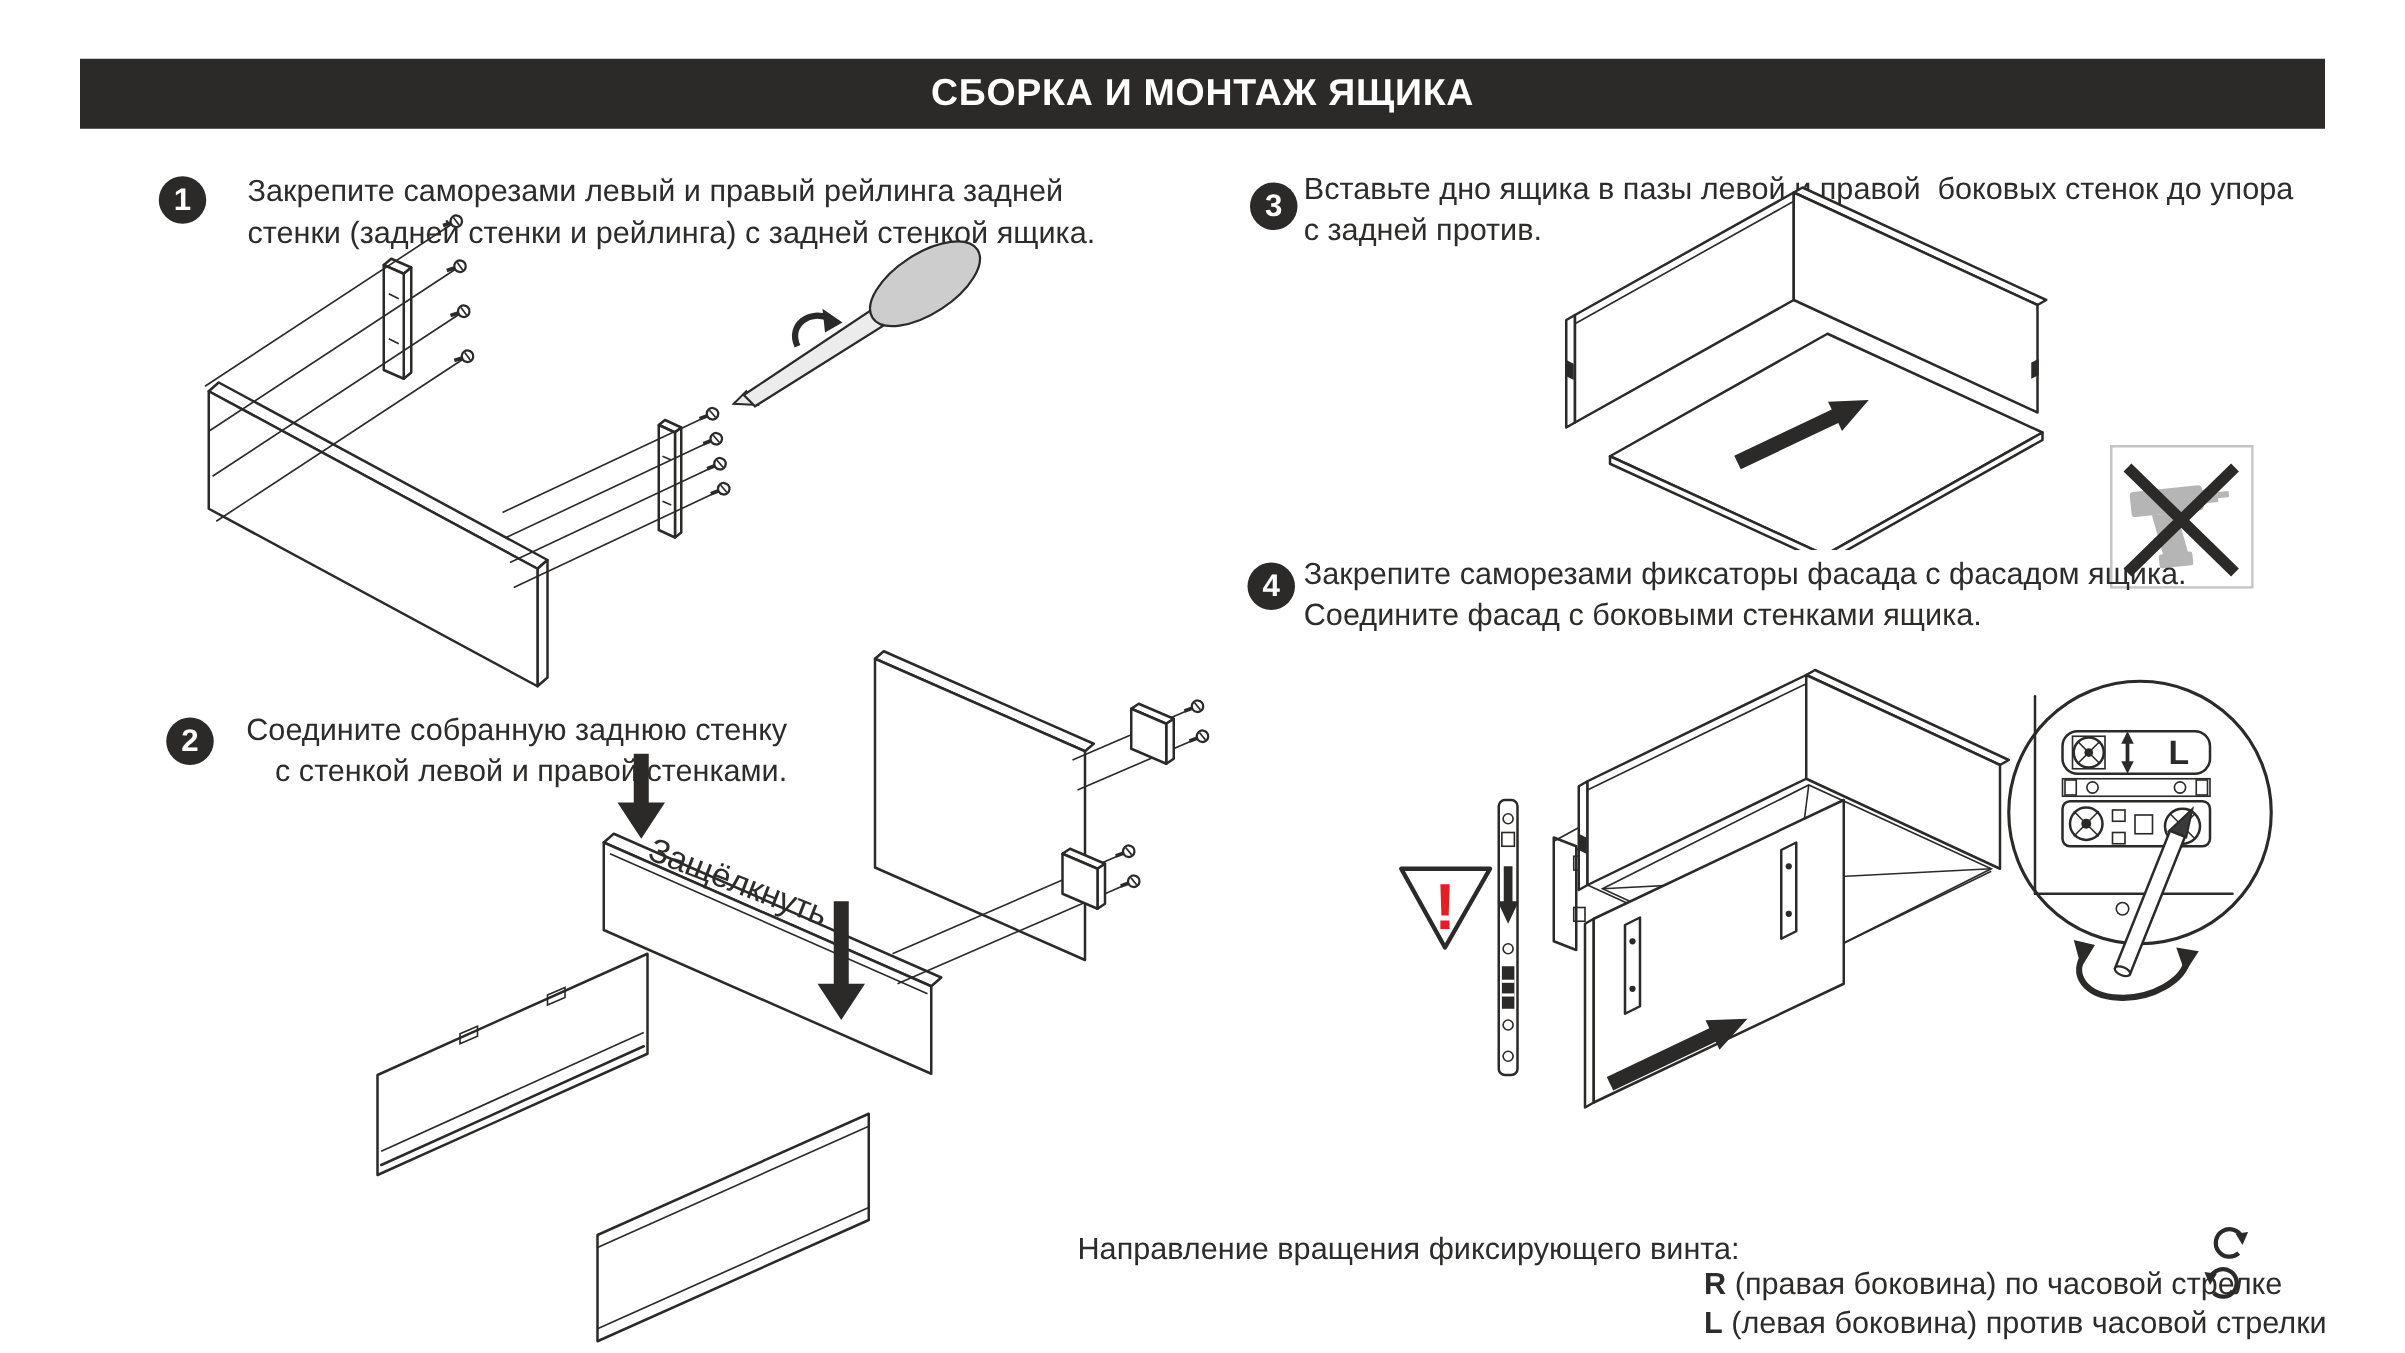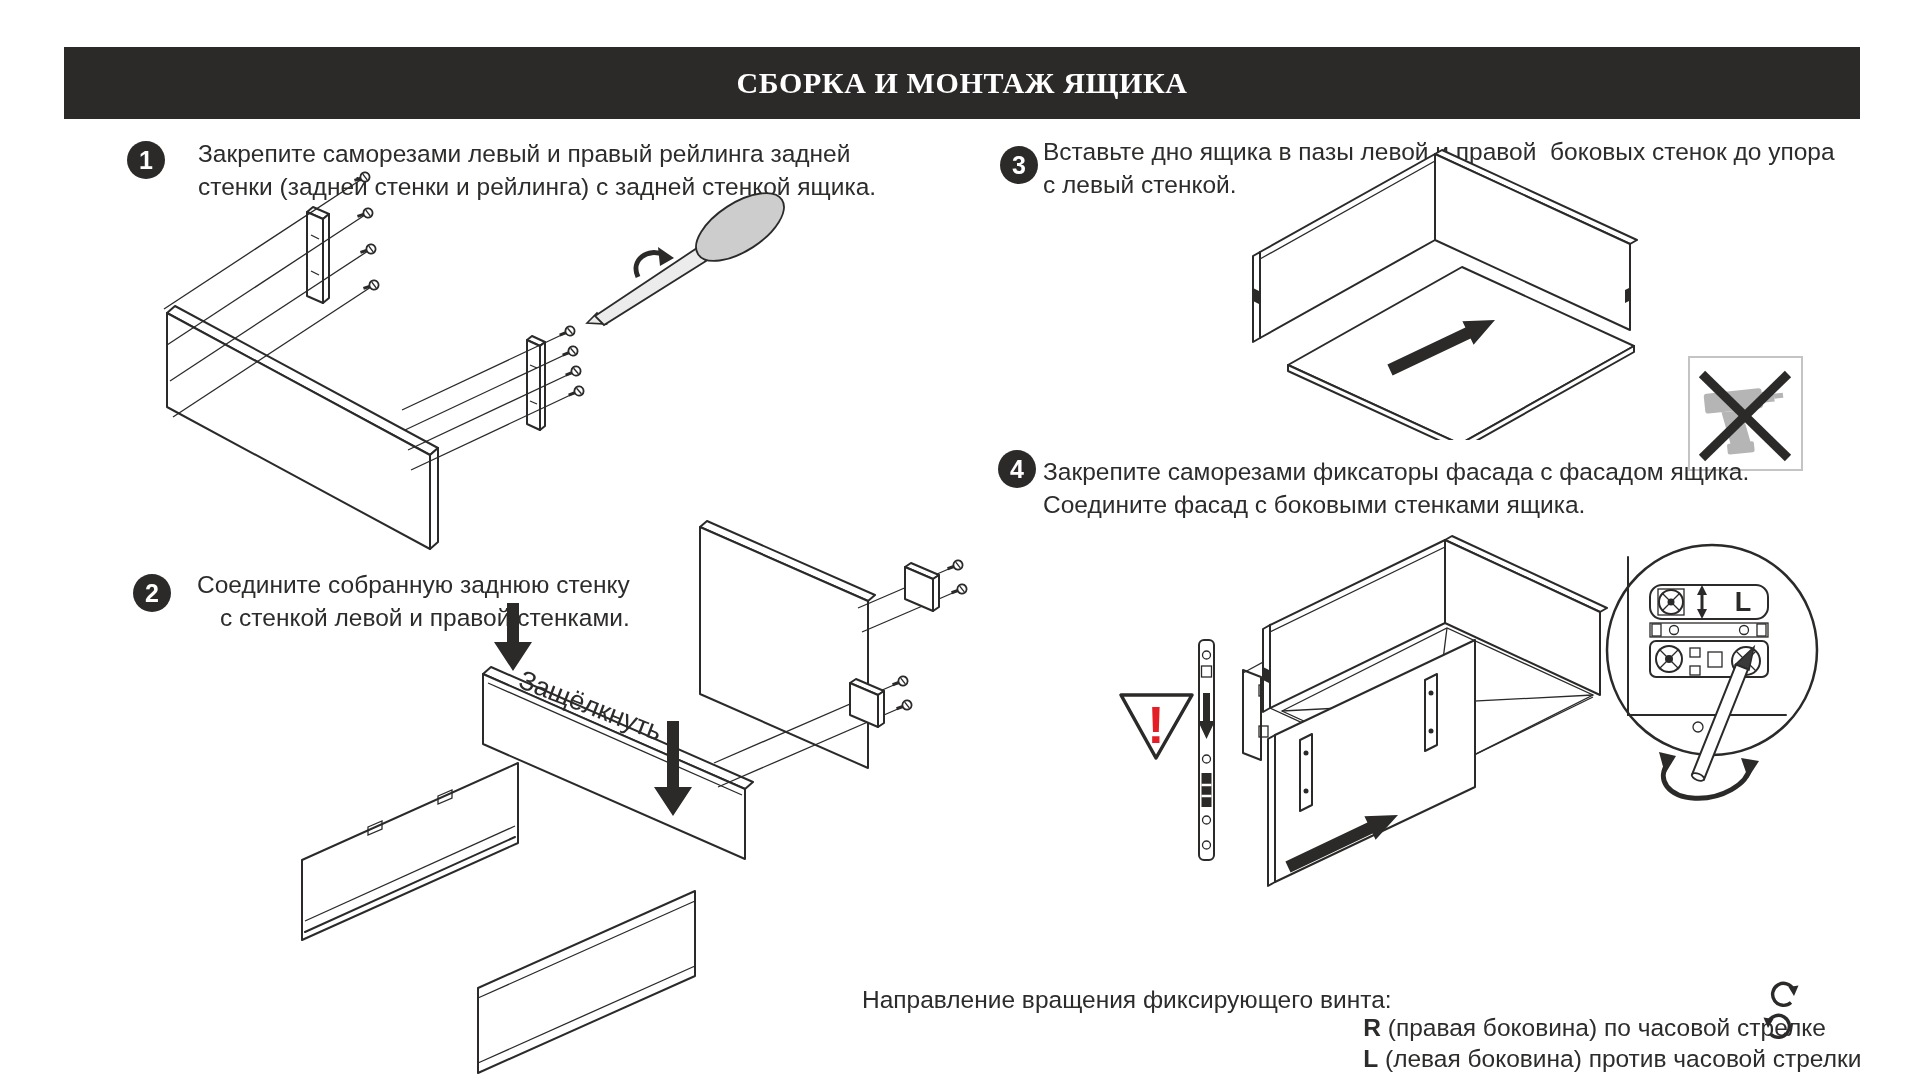--- a/index.html
+++ b/index.html
@@ -1,20 +1,20 @@
 <!DOCTYPE html>
 <html><head>
 <meta charset="utf-8">
 <style>
   html,body{margin:0;padding:0;background:#ffffff;}
   body{font-family:"Liberation Sans",sans-serif;color:#2d2c2b;}
   #canvas{position:relative;width:1924px;height:1082px;background:#ffffff;overflow:hidden;}
   .abs{position:absolute;}
-  .header-bar{left:64px;top:47px;width:1796px;height:72px;background:#2b2a29;
-    display:flex;align-items:center;justify-content:center;font-family:Liberation Serif, serif;}
+  .header-bar{left:64px;top:47px;width:1796px;height:56px;background:#2b2a29;
+    display:flex;align-items:center;justify-content:center;}
   .header-title{color:#ffffff;font-weight:bold;font-size:30px;letter-spacing:0.6px;white-space:pre;}
   .badge{width:38px;height:38px;border-radius:50%;background:#2b2a29;color:#ffffff;
     font-weight:bold;font-size:25px;display:flex;align-items:center;justify-content:center;}
   .step-text{font-size:24.5px;line-height:33px;}
   .txt-line{white-space:pre;}
   .note-text{font-size:24.5px;line-height:27.5px;}
   .rot-line{font-size:24.5px;white-space:pre;}
   .rot-letter{font-weight:bold;}
   svg{display:block;}
   svg text{font-family:"Liberation Sans",sans-serif;}
@@ -131,21 +131,21 @@
     <g>
       <polygon class="ink-face" points="198,393 415,296 415,381 198,478"></polygon>
       <line class="ink-thin" x1="198" y1="468" x2="415" y2="371"></line>
       <line class="ink-thin" x1="198" y1="403" x2="415" y2="306"></line>
     </g>
   </svg>
 
   <div class="abs badge" style="left:1000px;top:146px;">3</div>
   <div class="abs step-text" style="left:1043px;top:135px;">
     <div class="txt-line">Вставьте дно ящика в пазы левой и правой  боковых стенок до упора</div>
-    <div class="txt-line">с левый стенкой.</div>
+    <div class="txt-line">с задней против.</div>
   </div>
 
   <svg class="abs" style="left:1240px;top:140px;" width="420" height="300" viewBox="0 0 420 300">
     <g>
       <polygon class="ink-face" points="20,112 13,116 13,202 20,198"></polygon>
       <polygon class="ink-face" points="20,112 195,14 195,100 20,198"></polygon>
       <line class="ink-thin" x1="20" y1="119" x2="195" y2="21"></line>
       <polygon class="ink-face" points="195,14 202,10 397,100 390,104"></polygon>
       <polygon class="ink-face" points="195,14 390,104 390,190 195,100"></polygon>
       <polygon class="solid" points="13,148 19,151 19,164 13,161"></polygon>
@@ -166,21 +166,21 @@
       <rect x="76" y="38" width="12" height="11"></rect>
       <rect x="88" y="41" width="9" height="5"></rect>
       <polygon points="34,54 54,54 60,88 40,88"></polygon>
       <rect x="36" y="86" width="27" height="11" rx="2"></rect>
     </g>
     <line x1="14" y1="18" x2="100" y2="102" stroke="#2b2a29" stroke-width="9"></line>
     <line x1="100" y1="18" x2="14" y2="102" stroke="#2b2a29" stroke-width="9"></line>
   </svg>
 
   <div class="abs badge" style="left:998px;top:450px;">4</div>
-  <div class="abs step-text" style="left:1043px;top:455px;">
+  <div class="abs step-text" style="left:1043px;top:443px;">
     <div class="txt-line">Закрепите саморезами фиксаторы фасада с фасадом ящика.</div>
     <div class="txt-line">Соедините фасад с боковыми стенками ящика.</div>
   </div>
 
   <svg class="abs" style="left:690px;top:515px;" width="1175" height="375" viewBox="0 0 1175 375">
 
     <g>
       <polygon class="ink-face" points="10,12 17,6 185,80 178,86"></polygon>
       <polygon class="ink-face" points="10,12 178,86 178,253 10,179"></polygon>
       <line class="ink-thin" x1="268" y1="50" x2="168" y2="93"></line>

